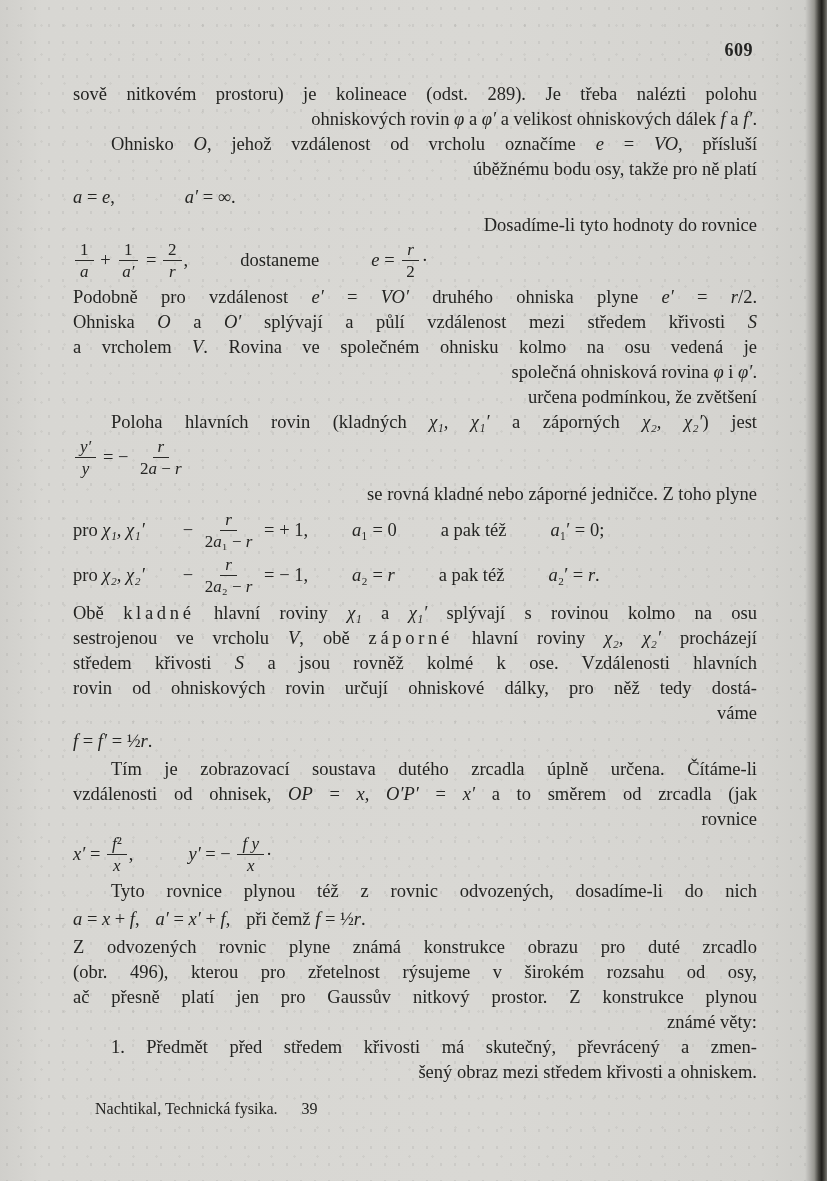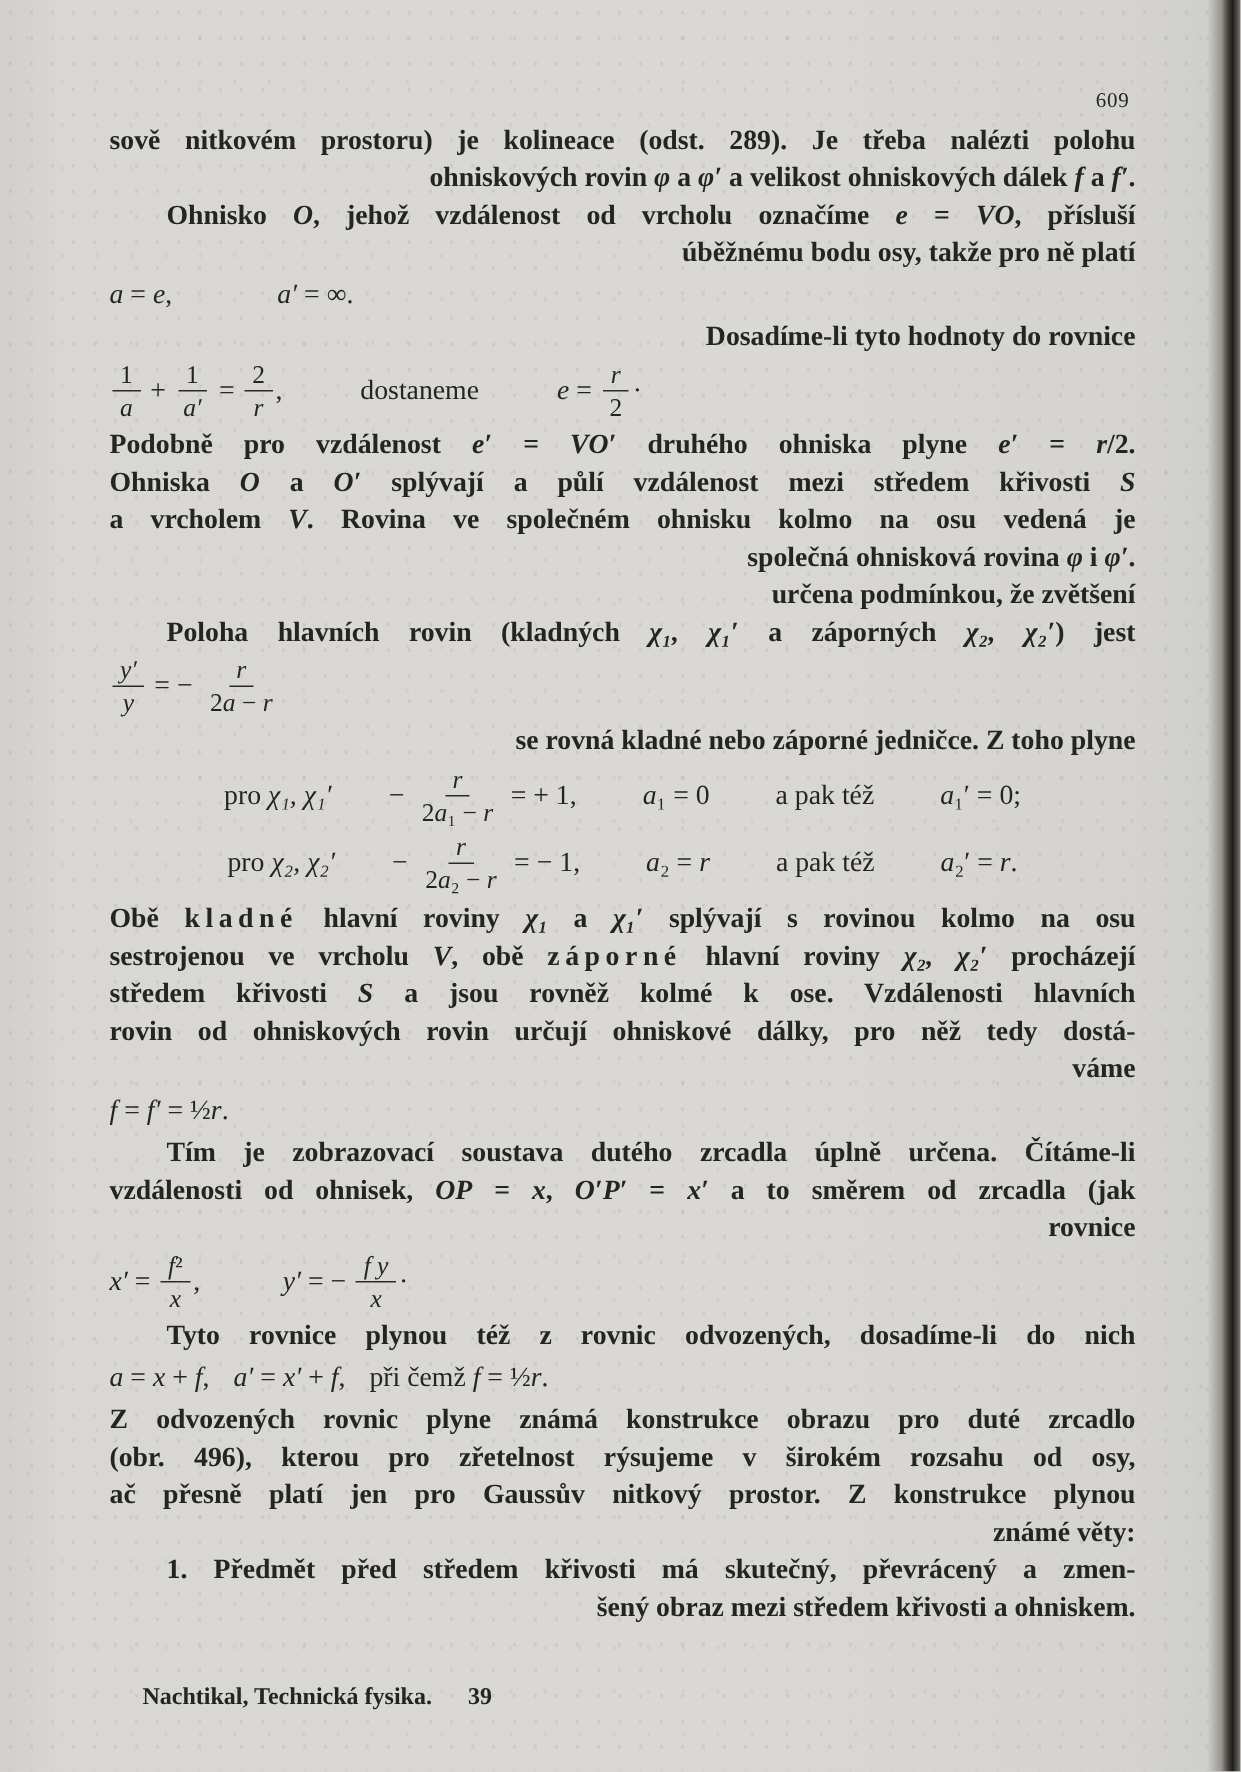--- a/index.html
+++ b/index.html
@@ -22,52 +22,52 @@
     background-size:14px 17px, 23px 29px;
     background-position:0 0, 7px 11px;
   }
   .edge{
     position:absolute;top:0;right:0;width:22px;height:100%;
     background:linear-gradient(90deg,
       rgba(180,179,175,0) 0%, #b2b1ad 22%, #96958f 42%,
       #44433e 62%, #201f1b 76%, #504f49 90%, #787772 100%);
   }
   .page-number{
-    position:absolute;top:60px;right:74px;
-    font-weight:normal;font-size:14px;letter-spacing:.5px;
+    position:absolute;top:40px;right:74px;
+    font-weight:bold;font-size:18px;letter-spacing:.5px;
   }
   .content{
     position:absolute;left:73px;top:82px;width:684px;
   }
-  .p{margin:0;font-weight:bold;}
+  .p{margin:0;}
   .line{
     font-size:18.5px;line-height:25px;text-align:right;
     white-space:normal;
   }
   .line.j{text-align:justify;text-align-last:justify;}
   .line.ind{text-indent:38px;}
   .eq{
     text-align:left;font-size:18.5px;line-height:25px;margin:3px 0;
   }
   .eqrow{
-    text-align:center;font-size:18.5px;line-height:25px;margin:4px 0;
+    text-align:left;font-size:18.5px;line-height:25px;margin:4px 0;
   }
   .frac{
     display:inline-flex;flex-direction:column;align-items:center;
     vertical-align:middle;margin:0 2px;line-height:1.12;font-size:17px;
     position:relative;top:-1px;
   }
   .fnum{display:block;padding:0 5px 1px;border-bottom:1.5px solid #2a2a28;}
   .fden{display:block;padding:1px 5px 0;}
   .it{font-style:italic;}
   .lsp{letter-spacing:.2em;}
   .gap{display:inline-block;height:1px;}
   .footer{
     position:absolute;left:95px;top:1100px;
-    font-weight:bold;font-size:16px;margin-top:23px;
+    font-weight:normal;font-size:16px;
   }
   .footer-num{margin-left:24px;}
 </style>
 </head>
 <body>
 
 <div class="page">
   <div class="page-number">609</div>
   <div class="content">
       <div class="p">

